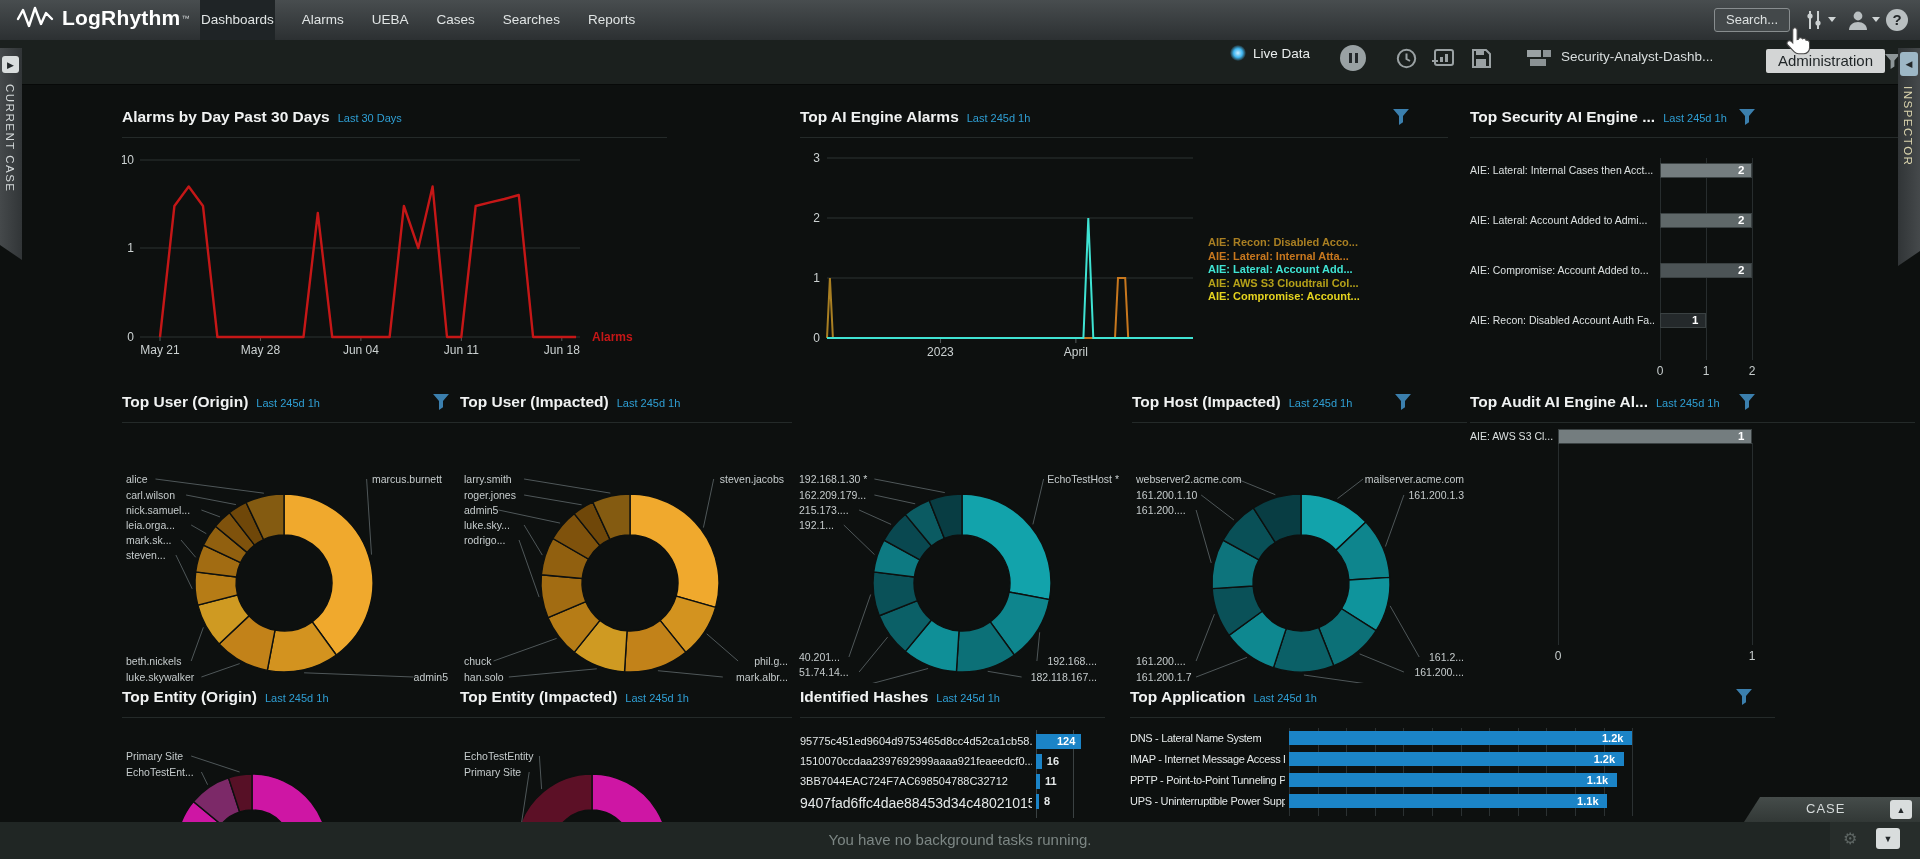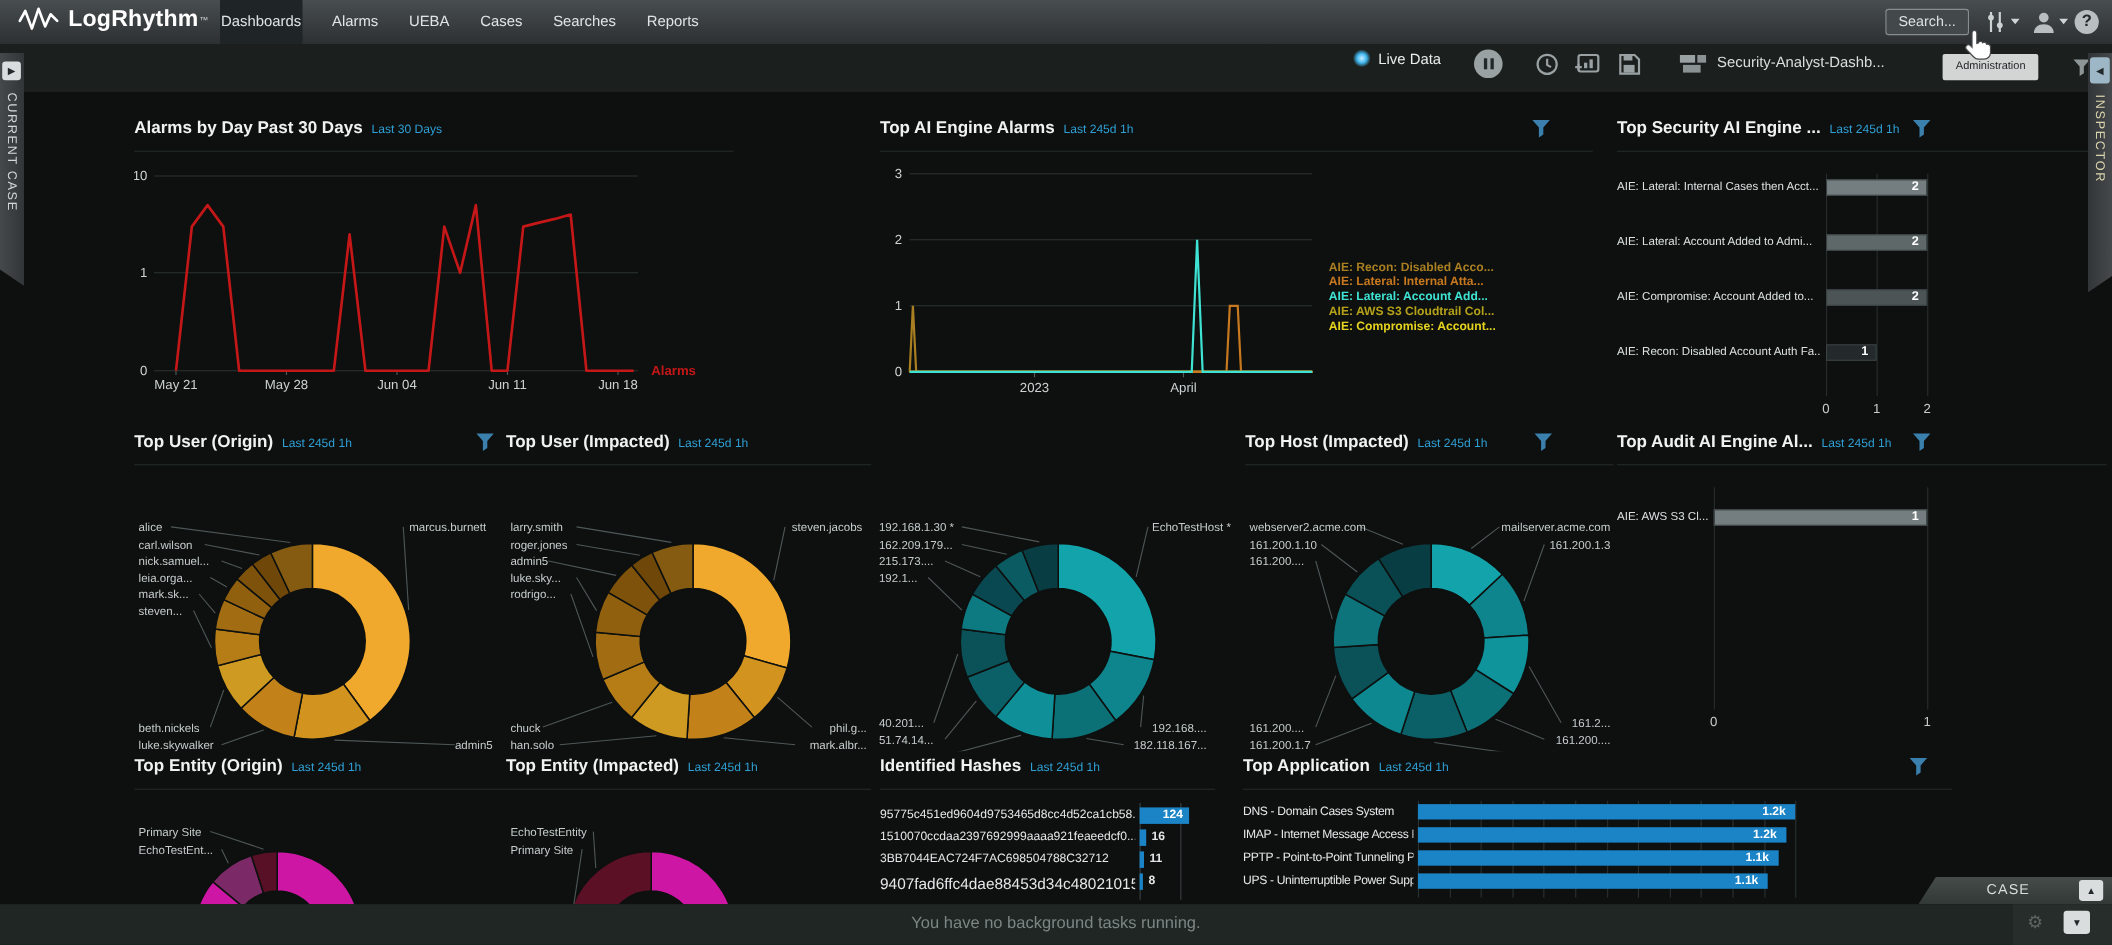--- a/index.html
+++ b/index.html
@@ -27,21 +27,21 @@
   #live-dot{width:16px;height:16px;border-radius:50%;
     background:radial-gradient(circle,#c9ecff 0%,#41b7f1 38%,rgba(30,100,150,0) 72%)}
   #live-label{color:#e9eded;font-size:13.5px}
   #pause-btn{position:absolute;left:1340px;top:45px;width:26px;height:26px;border-radius:50%;background:#99a1a3;
     display:flex;align-items:center;justify-content:center;gap:3px}
   #pause-btn i{width:3px;height:10px;background:#23282a;display:block}
   .tb-ic{position:absolute;top:47px}
   #dash-name{position:absolute;left:1561px;top:49px;font-size:13.5px;color:#d9dede;white-space:nowrap}
   
   #tooltip{position:absolute;left:1766px;top:49px;height:24px;padding:0 12px;background:#d3d5d5;border-radius:2px;
-    color:#1f2426;font-size:10px;line-height:24px;z-index:60}
+    color:#1f2426;font-size:15px;line-height:24px;z-index:60}
   #tooltip:before{content:"";position:absolute;left:32px;top:-5px;border-left:5px solid transparent;
     border-right:5px solid transparent;border-bottom:5px solid #d3d5d5}
   
   .side-tab{position:absolute;z-index:50}
   #left-tab{left:0;top:48px;width:22px;height:212px;background:linear-gradient(90deg,#45494b,#313537);
     clip-path:polygon(0 0,100% 0,100% 100%,0 calc(100% - 15px))}
   #right-tab{left:1898px;top:48px;width:22px;height:218px;background:linear-gradient(270deg,#45494b,#313537);
     clip-path:polygon(0 0,100% 0,100% calc(100% - 15px),0 100%)}
   .vtext{writing-mode:vertical-rl;text-orientation:sideways;font-size:11.5px;letter-spacing:1.5px;color:#d3d8d9;white-space:nowrap}
   .sq-btn{position:absolute;background:#d9dddd;border-radius:3px;display:flex;align-items:center;justify-content:center;
@@ -428,21 +428,21 @@
     <span class="wtitle">Top Audit AI Engine Al...</span><span class="wrange">Last 245d 1h</span>
     <span class="funnel" style="left:268px"><svg width="18" height="18" viewBox="0 0 17 17">
           <path d="M1 1 h15 l-5.6 6.5 v6 l-3.8 2.5 v-8.5 z" fill="#3b7fad"></path>
         </svg></span>
   </div>
   <div class="wbody" id="c-top_audit">
       <div class="gridv" style="left: 88px; top: 20px; height: 202px;"></div>
       <div class="axlab" style="left: 88px; top: 226px;">0</div>
       <div class="gridv" style="left: 282px; top: 20px; height: 202px;"></div>
       <div class="axlab" style="left: 282px; top: 226px;">1</div>
-      <div class="hrow" style="left: 0px; top: 40px; width: 100%;">
+      <div class="hrow" style="left: 0px; top: 6px; width: 100%;">
         <div class="hlabel" style="width:83px">AIE: AWS S3 Cl...</div>
         <div class="hbar" style="left:88px;width:194px;height:15px;background:#747d7f;border:1px solid #3a4142"></div>
         <div class="hval" style="left:268px">1</div>
       </div>
     </div>
 </div>
 
 <div class="widget" id="w-te_origin" style="left:122px;top:688px;width:338px;height:134px;overflow:hidden">
   <div class="whead">
     <span class="wtitle">Top Entity (Origin)</span><span class="wrange">Last 245d 1h</span>
@@ -518,21 +518,21 @@
       <div class="gridv" style="left: 273.4px; top: 10px; height: 88px; background: rgb(43, 49, 50);"></div>
       <div class="gridv" style="left: 302px; top: 10px; height: 88px; background: rgb(43, 49, 50);"></div>
       <div class="gridv" style="left: 330.6px; top: 10px; height: 88px; background: rgb(43, 49, 50);"></div>
       <div class="gridv" style="left: 359.2px; top: 10px; height: 88px; background: rgb(43, 49, 50);"></div>
       <div class="gridv" style="left: 387.8px; top: 10px; height: 88px; background: rgb(43, 49, 50);"></div>
       <div class="gridv" style="left: 416.4px; top: 10px; height: 88px; background: rgb(43, 49, 50);"></div>
       <div class="gridv" style="left: 445px; top: 10px; height: 88px; background: rgb(43, 49, 50);"></div>
       <div class="gridv" style="left: 473.6px; top: 10px; height: 88px; background: rgb(43, 49, 50);"></div>
       <div class="gridv" style="left: 502.2px; top: 10px; height: 88px; background: rgb(43, 49, 50);"></div>
       <div class="hrow" style="left: 0px; top: 13px; width: 100%;">
-        <div class="hlabel" style="width:155px;font-size:11px;letter-spacing:-0.3px;color:#e4e8e8">DNS - Domain Cases System</div>
+        <div class="hlabel" style="width:155px;font-size:11px;letter-spacing:-0.3px;color:#e4e8e8">DNS - Lateral Name System</div>
         <div class="hbar" style="left:159px;width:343px;height:14px;background:#1b84c7"></div>
         <div class="hval" style="left:472px;font-size:11px">1.2k</div>
       </div>
       <div class="hrow" style="left: 0px; top: 34px; width: 100%;">
         <div class="hlabel" style="width:155px;font-size:11px;letter-spacing:-0.3px;color:#e4e8e8">IMAP - Internet Message Access Pr...</div>
         <div class="hbar" style="left:159px;width:334.7016129032258px;height:14px;background:#1b84c7"></div>
         <div class="hval" style="left:463.7016129032258px;font-size:11px">1.2k</div>
       </div>
       <div class="hrow" style="left: 0px; top: 55px; width: 100%;">
         <div class="hlabel" style="width:155px;font-size:11px;letter-spacing:-0.3px;color:#e4e8e8">PPTP - Point-to-Point Tunneling Pr...</div>

